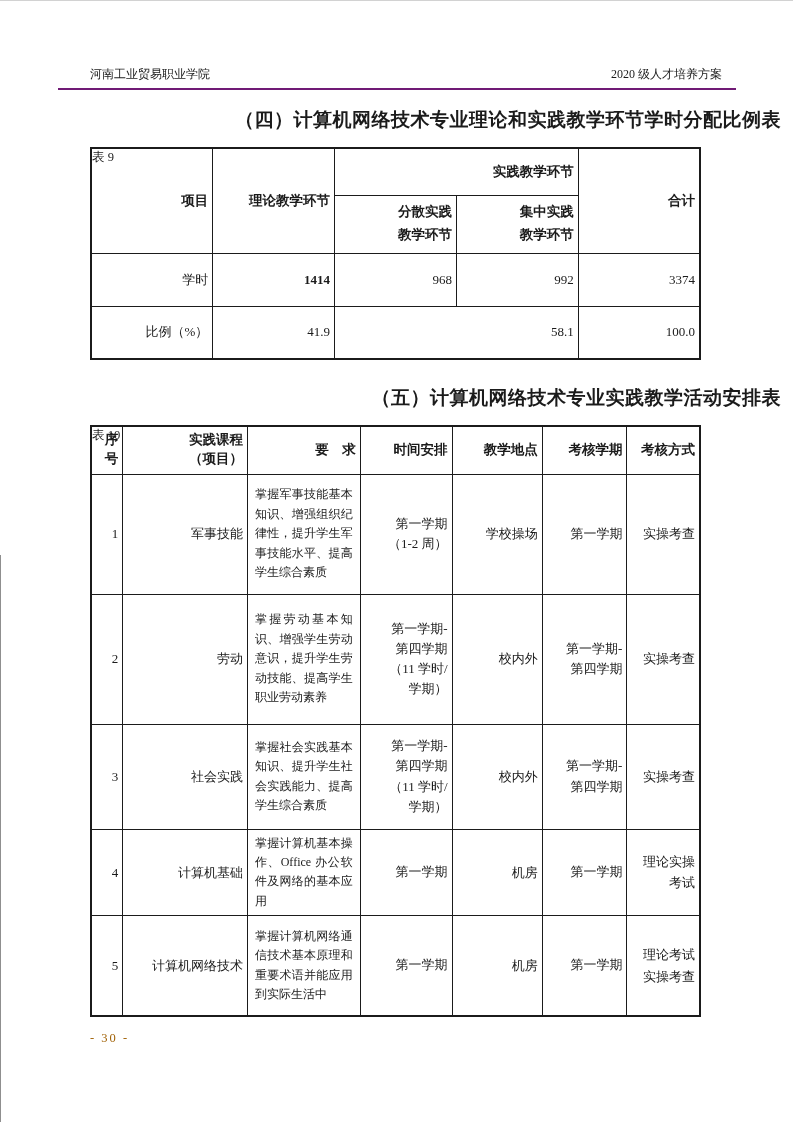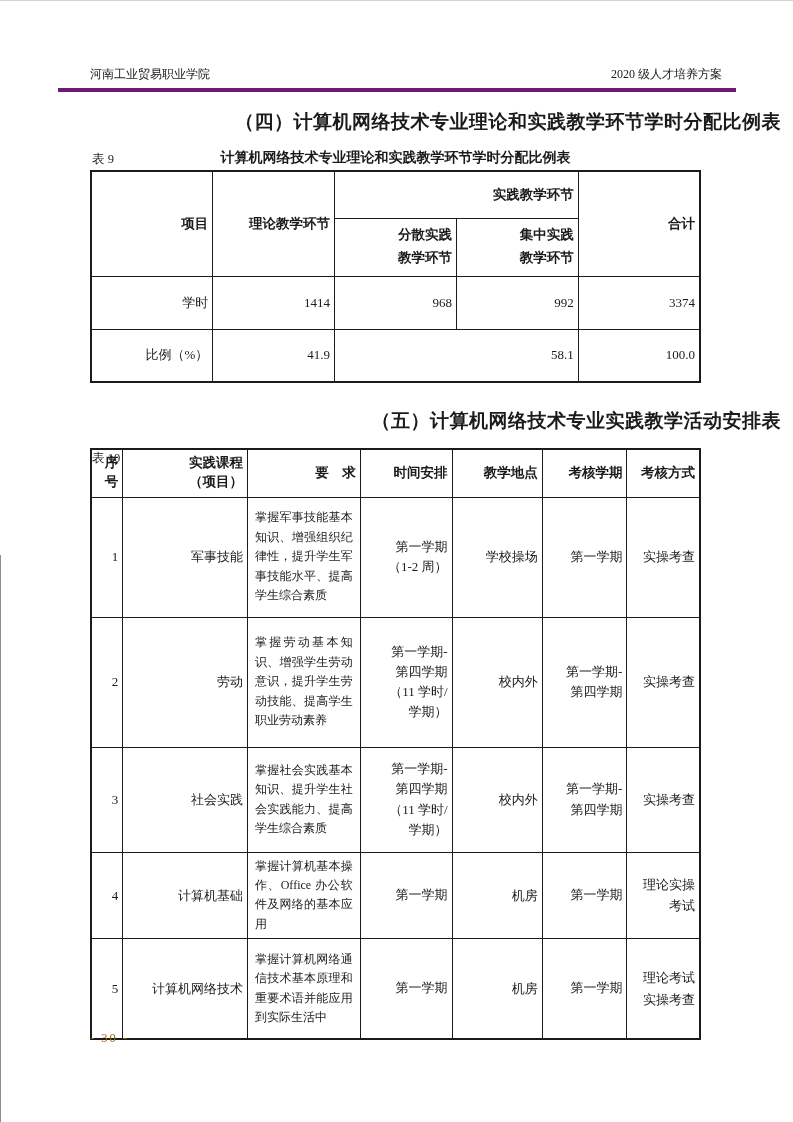--- a/index.html
+++ b/index.html
@@ -12,21 +12,21 @@
     position: relative;
     overflow: hidden;
   }
   
   .edge-top { position:absolute; left:0; top:0; width:100%; height:1px; background:#d2d2d2; }
   .edge-left { position:absolute; left:0; top:555px; bottom:0; width:1px; background:#8f8f8f; }
 
   .page-header {
     margin: 0 57px 0 58px;
     padding: 66px 0 5px 0;
-    border-bottom: 4px solid #701a75;
+    border-bottom: 2px solid #701a75;
     display: flex;
     justify-content: space-between;
     align-items: flex-end;
     font-size: 12px;
   }
   .page-header .hl { margin-left: 32px; }
   .page-header .hr { margin-right: 14px; }
 
   .sec-heading {
     margin: 17px 12px 0 119px;
@@ -66,21 +66,21 @@
     font-size: 13px;
   }
   th { font-weight: bold; font-size: 13.5px; }
   .pre { white-space: pre-line; }
 
   
   .t9 tr.h1 th { height: 47px; }
   .t9 tr.h2 th { height: 58px; line-height: 1.7; }
   .t9 tbody tr td { height: 53px; }
   .t9 tbody tr:first-child td { border-top: 2px solid #1b1b1b; }
-  .t9 .bold-num { font-weight: normal; }
+  .t9 .bold-num { font-weight: bold; }
 
   
   .t10 thead th { height: 48px; line-height: 1.4; }
   .t10 td { line-height: 1.65; }
   .t10 tr.r1 td { height: 120px; }
   .t10 tr.r2 td { height: 130px; }
   .t10 tr.r3 td { height: 105px; }
   .t10 tr.r4 td { height: 77px; }
   .t10 tr.r5 td { height: 100px; }
   .t10 td.req {
@@ -108,21 +108,20 @@
 
 <div class="page-header">
   <span class="hl">河南工业贸易职业学院</span>
   <span class="hr">2020 级人才培养方案</span>
 </div>
 
 <div class="sec-heading">（四）计算机网络技术专业理论和实践教学环节学时分配比例表</div>
 
 <div class="tbl-caption">
   <span class="cap-label">表 9</span>
-  <span>计算机网络技术专业理论和实践教学环节学时分配比例表</span>
 </div>
 
 <table class="t9">
   <colgroup>
     <col style="width:20%">
       <col style="width:20%">
       <col style="width:20%">
       <col style="width:20%">
       <col style="width:20%">
   </colgroup>

